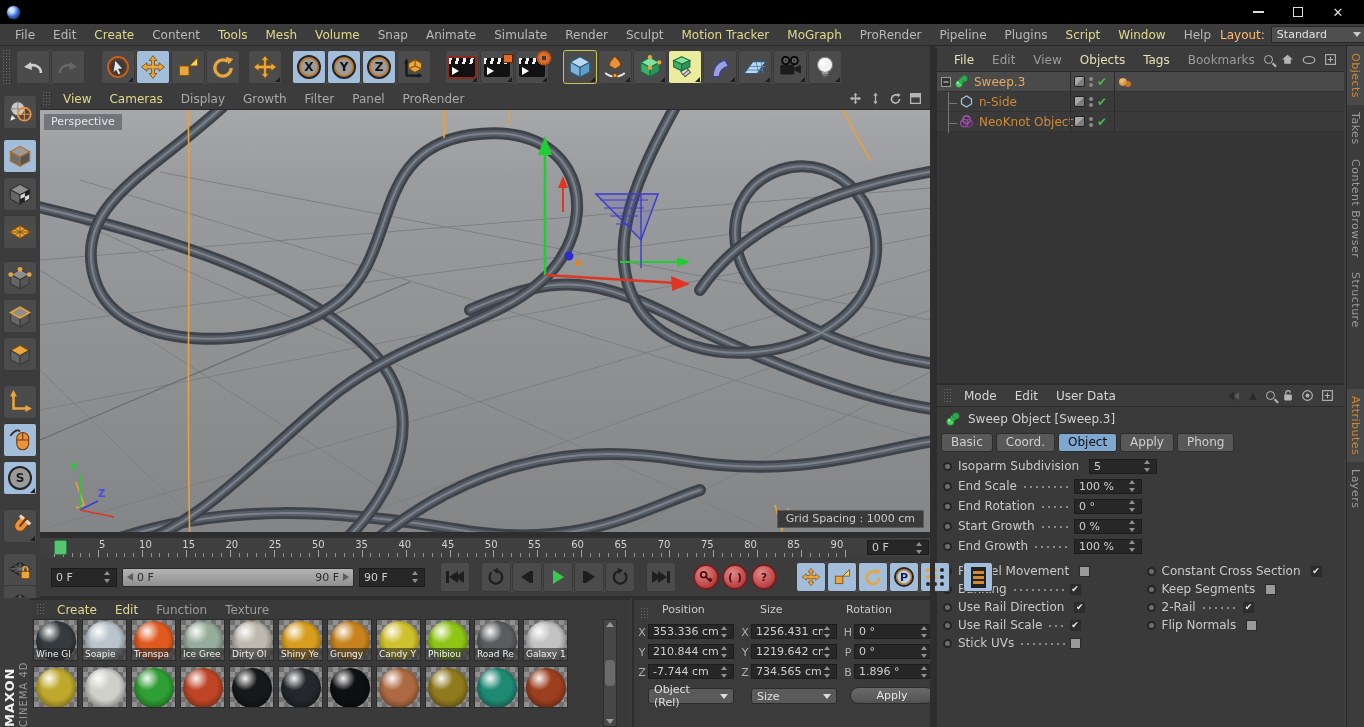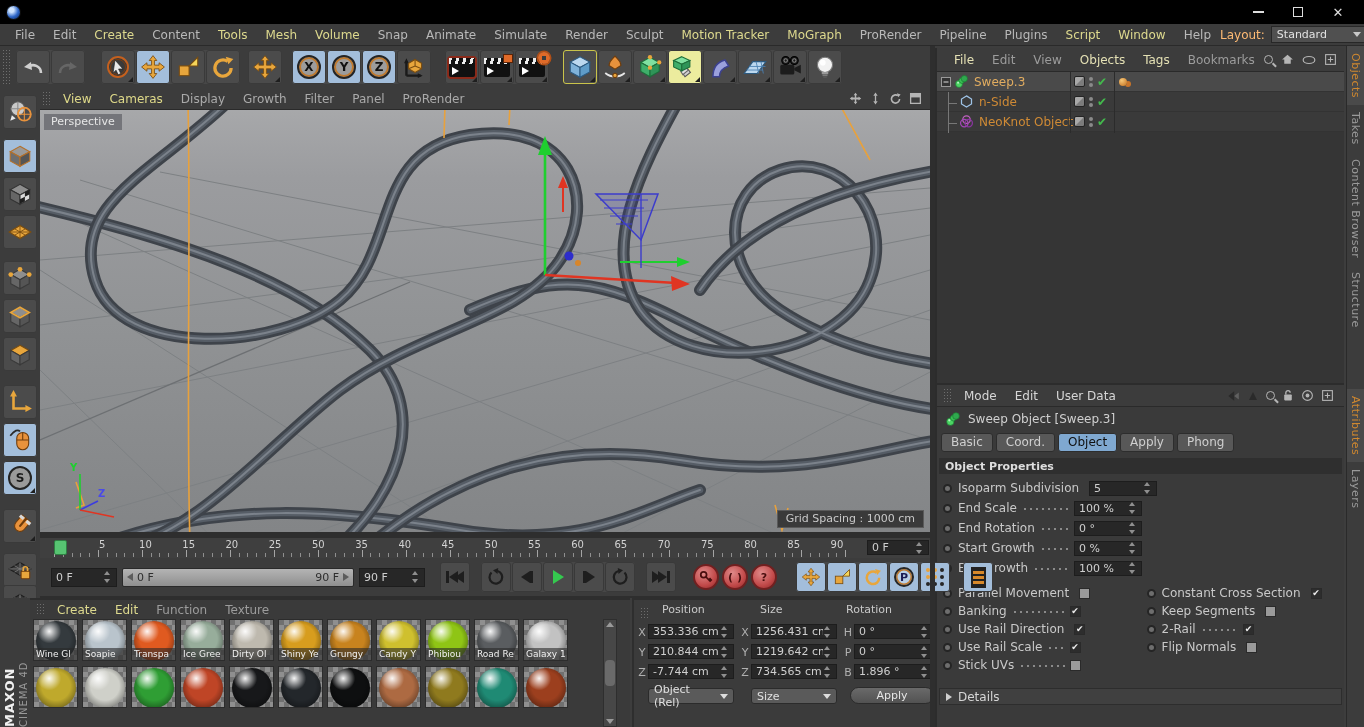--- a/index.html
+++ b/index.html
@@ -708,21 +708,20 @@
     <span>Sweep Object [Sweep.3]</span>
   </div>
   <div id="amtabs">
 
   <span class="atab">Basic</span>
       <span class="atab">Coord.</span>
       <span class="atab active">Object</span>
       <span class="atab">Apply</span>
       <span class="atab">Phong</span>
     </div>
-  <div id="amsection">Object Properties</div>
   <div>
 
   <div class="prow">
       <span class="rad"></span>
       <span class="plabel">Isoparm Subdivision</span>
       <span class="lead"></span>
       <span class="field" style="margin-right:198px">
           <span class="val">5</span>
           <i class="ud"></i>
         </span>
@@ -819,24 +818,20 @@
         <span class="cb on" style="margin-right:86px"></span>
       </div>
         <div class="prow">
         <span class="rad"></span>
         <span class="plabel">Flip Normals</span>
         <span class="lead"></span>
         <span class="cb" style="margin-right:86px"></span>
       </div>
       </div>
   </div>
-  <div id="details">
-    <span class="tri-r"></span>
-    <span>Details</span>
-  </div>
 </div>
 
 <div id="tl" class="abs">
   <div id="ruler">
     <div id="ticklabels">
 
     <span>0</span>
         <span>5</span>
         <span>10</span>
         <span>15</span>

